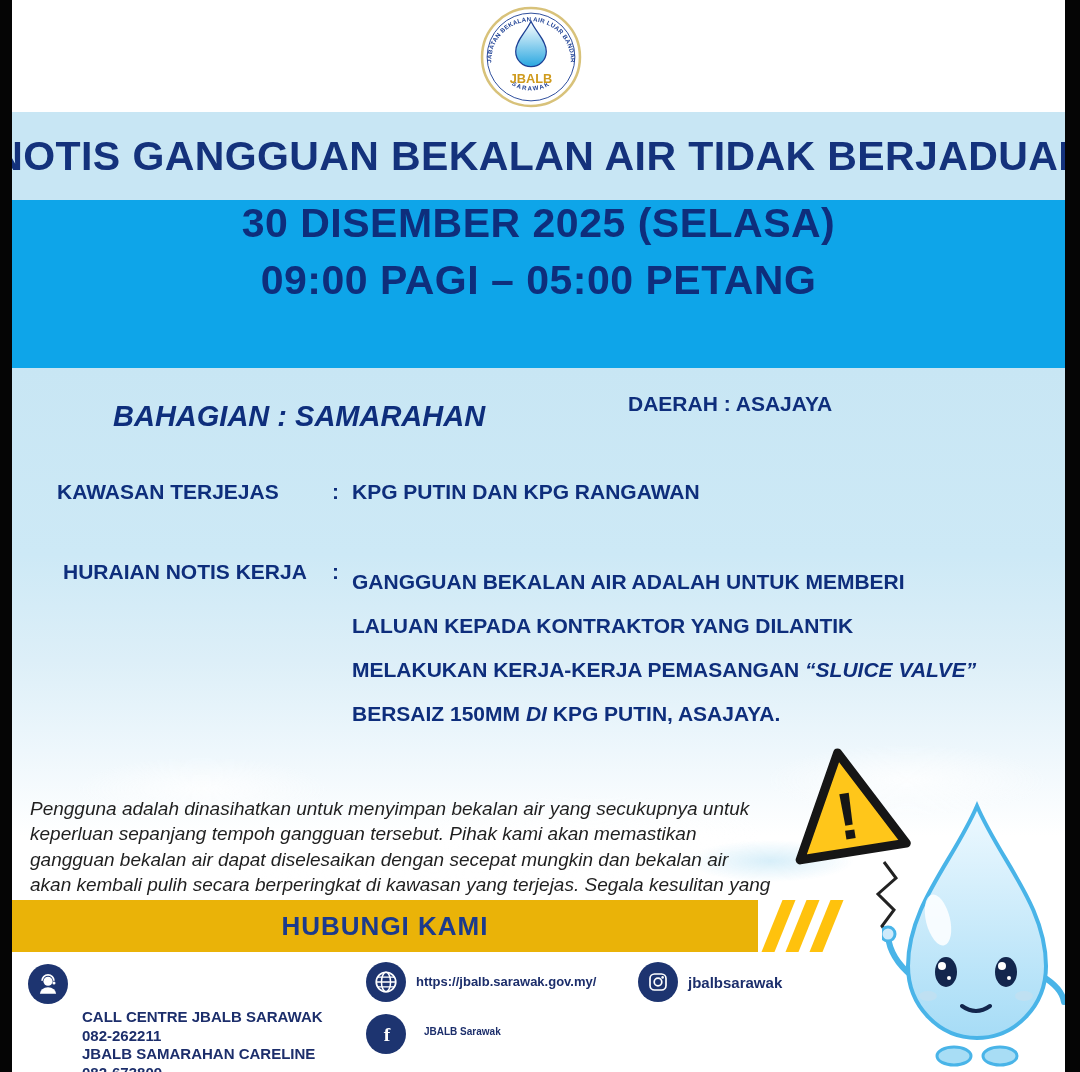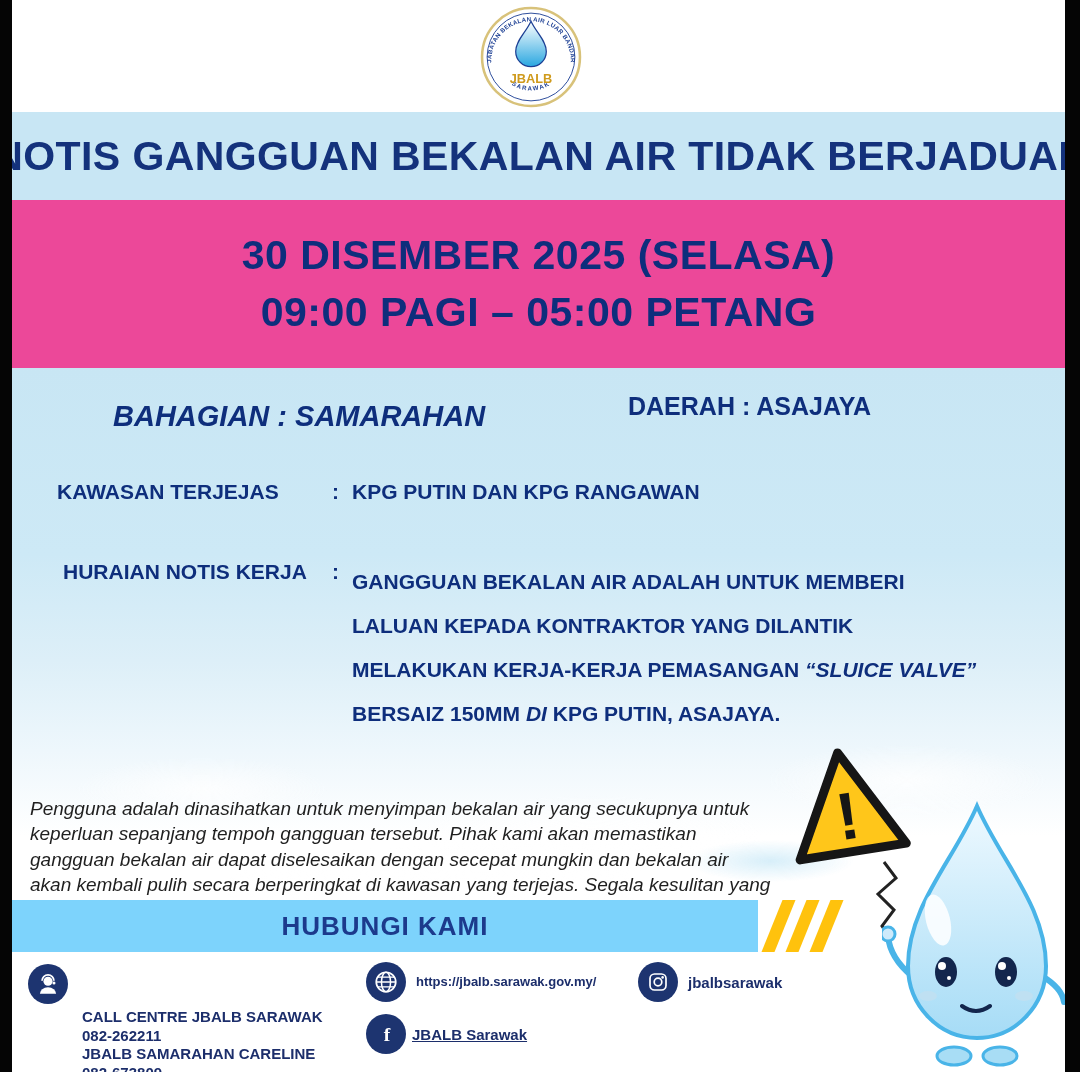--- a/index.html
+++ b/index.html
@@ -10,72 +10,72 @@
   .border-l{position:absolute;left:0;top:0;width:12px;height:1072px;background:#050505;z-index:6;}
   .border-r{position:absolute;right:0;top:0;width:15px;height:1072px;background:#050505;z-index:6;}
 
   .header{position:absolute;left:12px;top:0;width:1053px;height:112px;background:#ffffff;z-index:1;}
   .logo{position:absolute;left:480px;top:6px;width:102px;height:102px;z-index:2;}
 
   .title-band{position:absolute;left:12px;top:112px;width:1053px;height:88px;background:#c8e6f4;
     display:flex;align-items:center;justify-content:center;z-index:1;}
   .title{color:#14327c;font-size:41px;font-weight:bold;letter-spacing:0.4px;white-space:nowrap;}
 
-  .orange-band{position:absolute;left:12px;top:200px;width:1053px;height:168px;background:#ec4899;
-    display:flex;flex-direction:column;align-items:center;justify-content:center;gap:10px;z-index:1;}
+  .orange-band{position:absolute;left:12px;top:200px;width:1053px;height:168px;background:#0ea5e9;
+    display:flex;flex-direction:column;align-items:center;gap:10px;z-index:1;}
   .sched{color:#0e2e7c;font-size:41px;font-weight:bold;letter-spacing:0.5px;}
 
   .body-blue{position:absolute;left:12px;top:368px;width:1053px;height:532px;z-index:0;
     background:linear-gradient(180deg,#c8e6f4 0%,#cde9f6 35%,#ddeff8 55%,#eef7fc 72%,#ffffff 88%);}
   .splash{position:absolute;left:12px;top:735px;width:1053px;height:180px;z-index:1;opacity:.85;
     background:
       radial-gradient(ellipse 180px 45px at 18% 30%, rgba(255,255,255,.9), rgba(255,255,255,0) 70%),
       radial-gradient(ellipse 240px 55px at 55% 55%, rgba(255,255,255,.85), rgba(255,255,255,0) 70%),
       radial-gradient(ellipse 200px 50px at 85% 25%, rgba(255,255,255,.9), rgba(255,255,255,0) 70%),
       radial-gradient(ellipse 300px 60px at 40% 85%, rgba(255,255,255,.8), rgba(255,255,255,0) 70%),
       radial-gradient(ellipse 120px 30px at 72% 70%, rgba(170,220,243,.55), rgba(255,255,255,0) 70%);}
 
   .navy{color:#0e2e7c;font-weight:bold;}
   .bahagian{position:absolute;left:113px;top:400px;font-size:29px;z-index:2;font-style:italic;}
-  .daerah{position:absolute;left:628px;top:392px;font-size:25px;z-index:2;}
+  .daerah{position:absolute;left:628px;top:392px;font-size:21px;z-index:2;}
 
   .lbl{position:absolute;font-size:21px;color:#0e2e7c;font-weight:bold;z-index:2;}
   .kaw-l{left:57px;top:480px;}
   .kaw-c{left:332px;top:480px;}
   .kaw-v{left:352px;top:480px;}
   .hur-l{left:63px;top:560px;}
   .hur-c{left:332px;top:560px;}
   .hur-lines{position:absolute;left:352px;top:560px;width:590px;z-index:2;}
   .hline{font-size:21px;color:#0e2e7c;font-weight:bold;line-height:44px;white-space:nowrap;}
   .ital{font-style:italic;}
 
   .advisory{position:absolute;left:30px;top:796px;width:742px;z-index:2;
     font-size:19px;font-style:italic;color:#1f1f1f;line-height:1.33;font-weight:500;}
 
   .warning{position:absolute;left:782px;top:742px;width:128px;height:128px;z-index:3;transform:rotate(-9deg);}
   .zigzag{position:absolute;left:866px;top:858px;width:44px;height:84px;z-index:3;}
   .mascot{position:absolute;left:882px;top:798px;width:190px;height:272px;z-index:4;}
 
-  .contact-band{position:absolute;left:12px;top:900px;width:746px;height:52px;background:#7dd3fc;z-index:2;
+  .contact-band{position:absolute;left:12px;top:900px;width:746px;height:52px;background:#eab308;z-index:2;
     display:flex;align-items:center;justify-content:center;}
   .contact-band span{color:#1c3a8c;font-size:26px;font-weight:bold;letter-spacing:1px;}
   .stripe{position:absolute;top:900px;width:13px;height:52px;background:#ffc20d;z-index:2;transform:skewX(-22deg);}
   .s1{left:772px;} .s2{left:796px;} .s3{left:820px;}
 
   .footer{position:absolute;left:12px;top:952px;width:1053px;height:120px;background:#ffffff;z-index:1;}
   .icon-circle{position:absolute;width:40px;height:40px;border-radius:50%;background:#1d3470;z-index:2;
     display:flex;align-items:center;justify-content:center;}
   .ic-call{left:28px;top:964px;}
   .ic-globe{left:366px;top:962px;}
   .ic-fb{left:366px;top:1014px;}
   .ic-ig{left:638px;top:962px;}
   .ftext{position:absolute;z-index:2;color:#1c2e6b;font-weight:bold;}
   .call-block{left:82px;top:964px;width:270px;font-size:15px;line-height:18.5px;margin-top:44px;}
   .web-text{left:416px;top:974px;font-size:13px;}
-  .fb-text{left:412px;top:1026px;font-size:15px;text-decoration:underline;}
+  .fb-text{left:424px;top:1026px;font-size:10px;}
   .ig-text{left:688px;top:974px;font-size:15px;}
 </style>
 </head>
 <body>
 
 <div class="poster">
 
   <div class="border-l"></div>
   <div class="border-r"></div>
 

